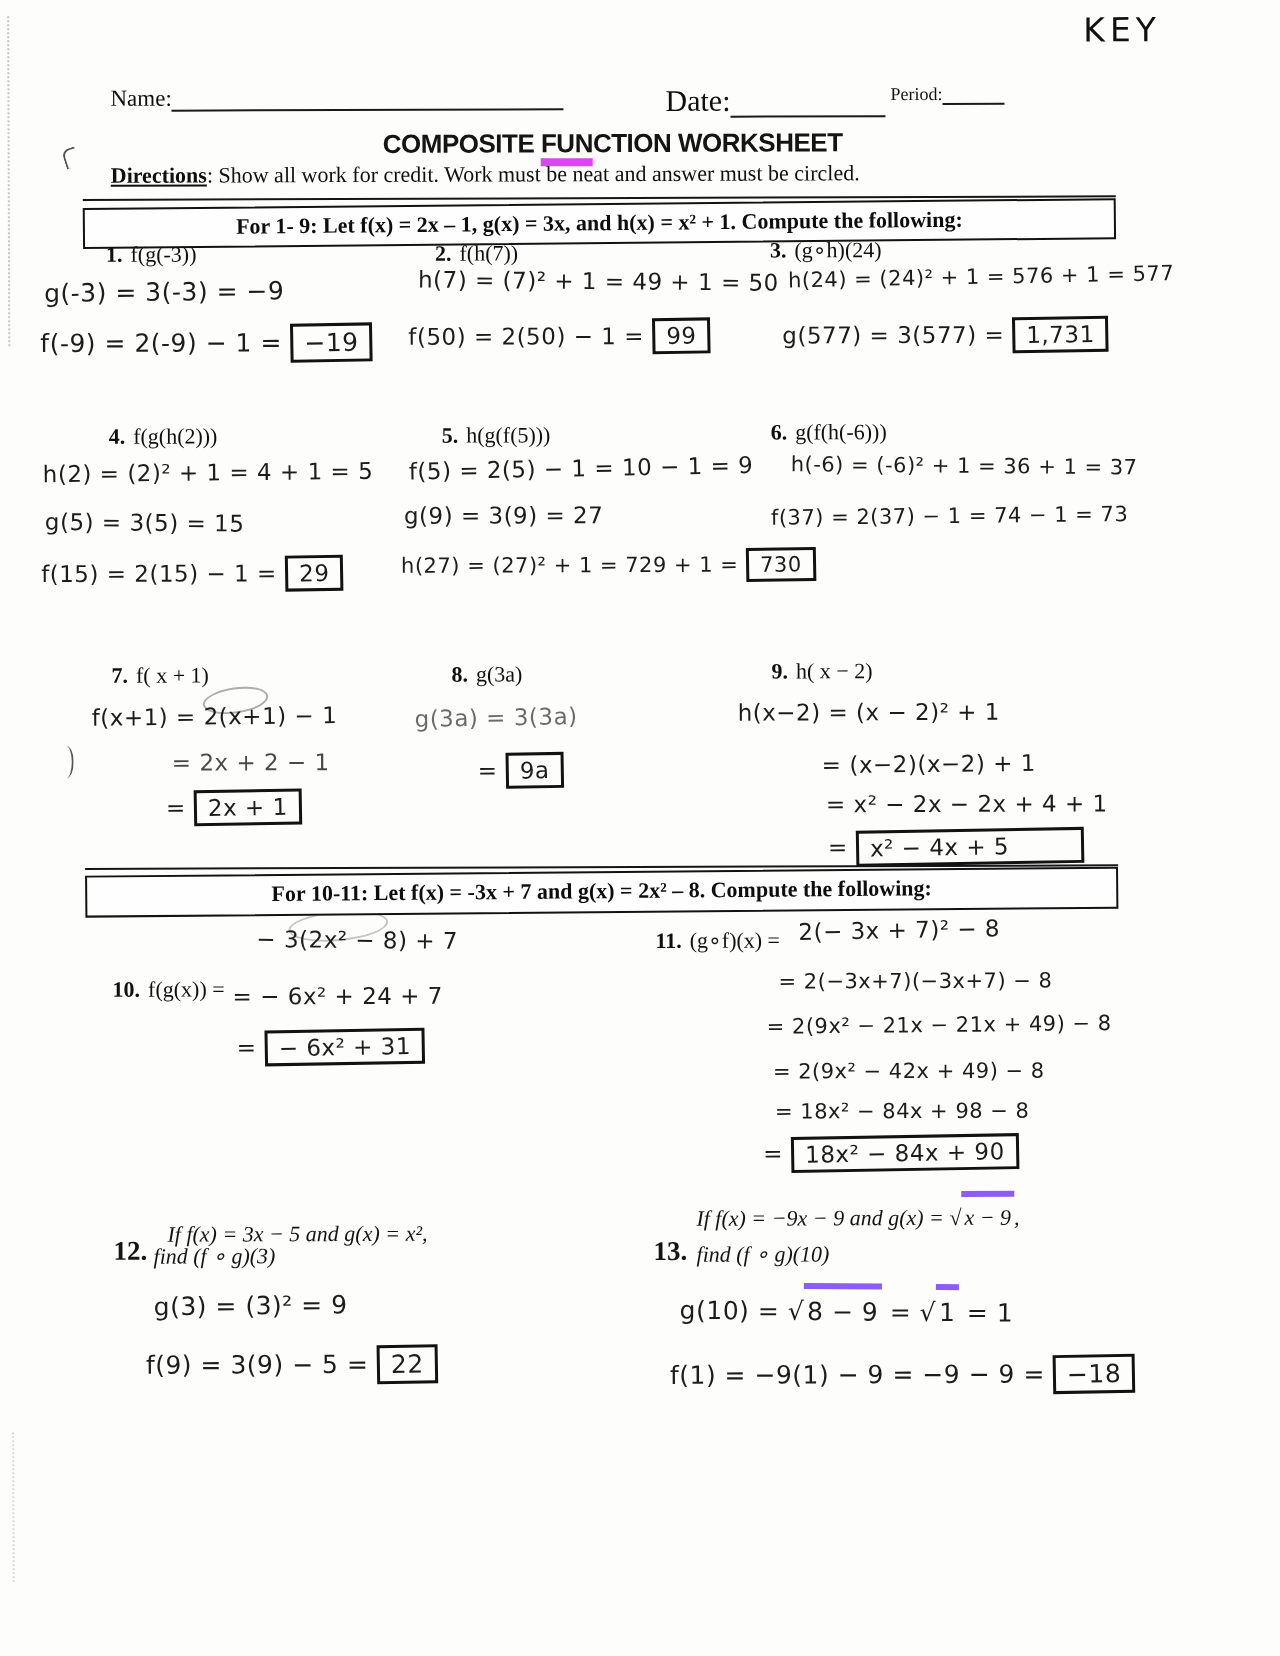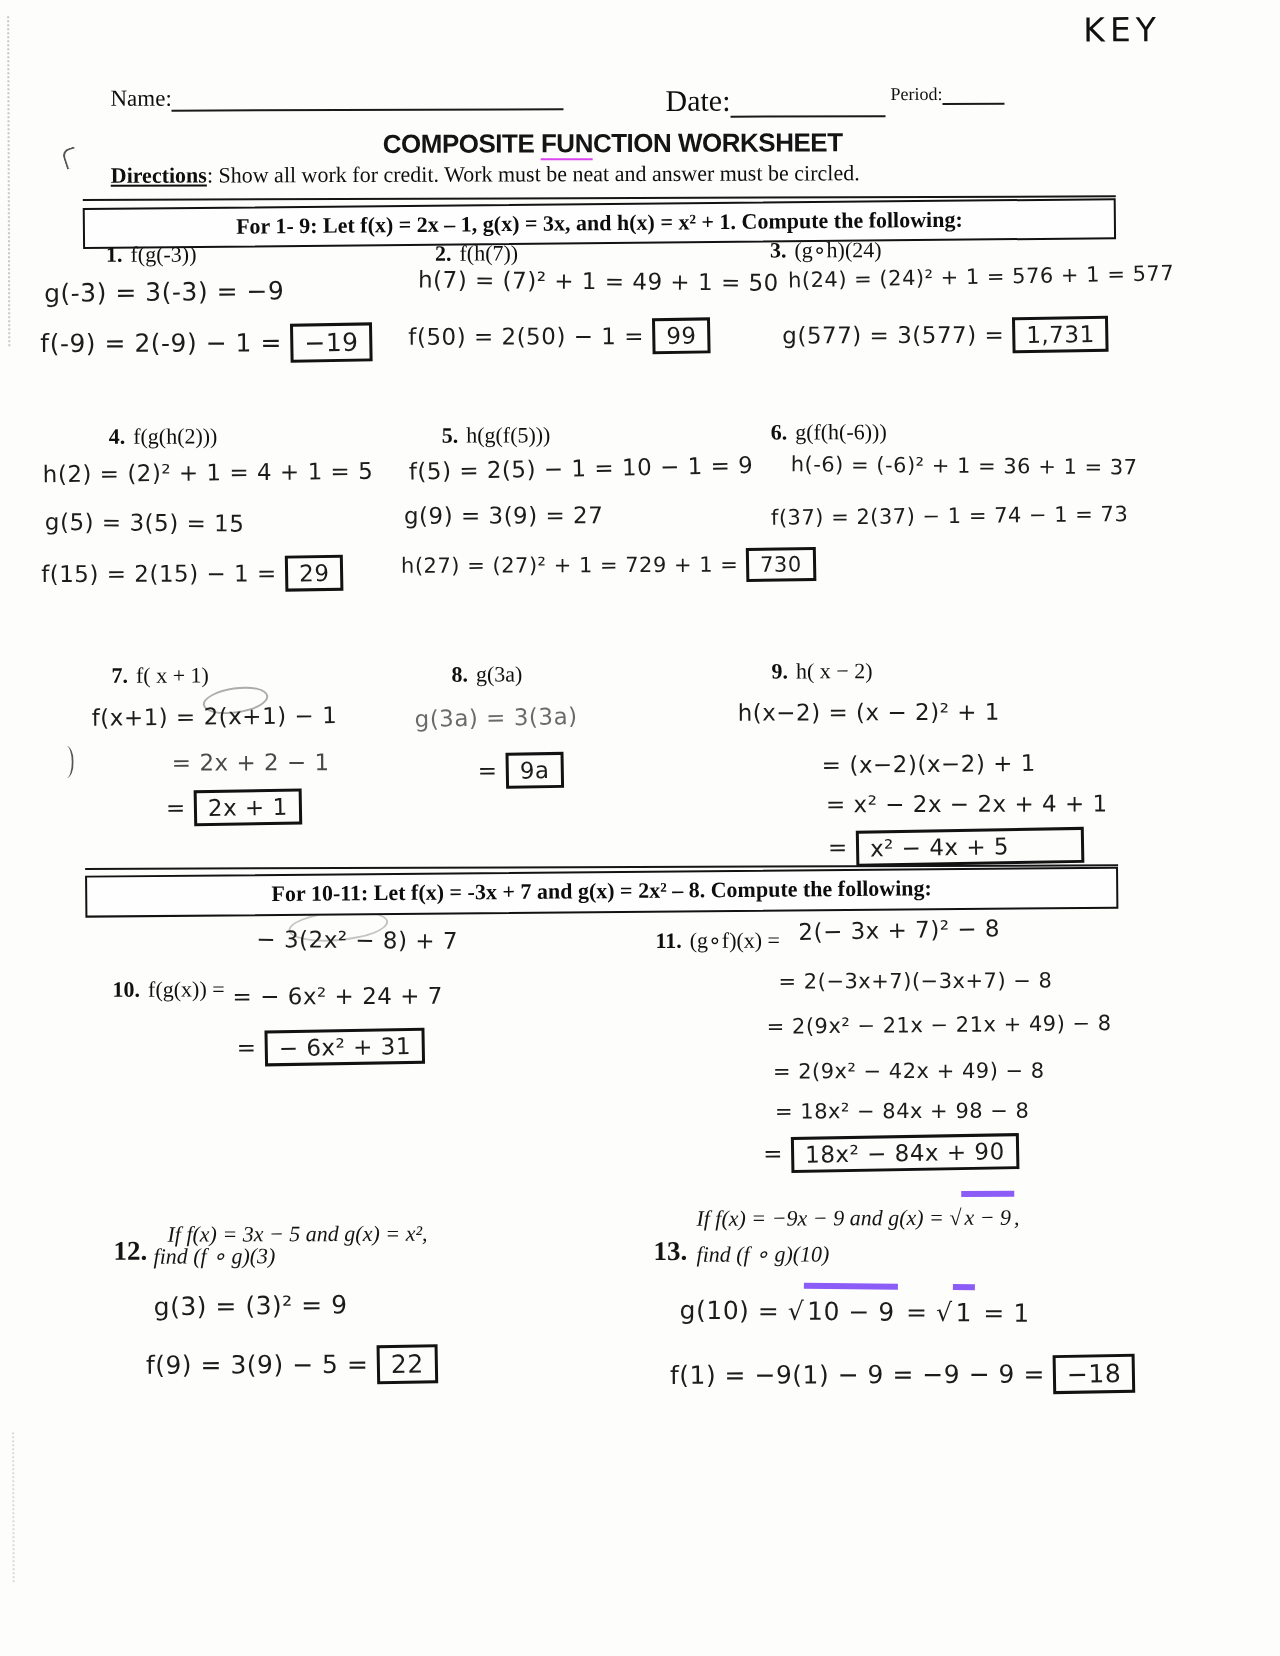--- a/index.html
+++ b/index.html
@@ -29,21 +29,21 @@
     display:inline-block; border:3px solid #121212; padding:2px 11px;
     margin-left:8px; transform:rotate(-0.8deg);
   }
   .rad { border-top:6px solid #8b5cf6; padding:8px 3px; }
 
   
   .key { font-family:"DejaVu Sans", sans-serif; font-size:33px; letter-spacing:5px; color:#111; }
   .blank { display:inline-block; border-bottom:2px solid #1a1a1a; height:22px; vertical-align:bottom; }
   .title-wrap { font-family:"Liberation Sans", sans-serif; font-weight:800; font-size:26px;
     letter-spacing:-0.5px; transform:scaleX(0.94); transform-origin:center; }
-  .title-u { border-bottom:2px solid #d946ef; }
+  .title-u { border-bottom:8px solid #d946ef; }
   .dir-label { font-weight:bold; text-decoration:underline; }
 
   
   .secline { position:absolute; height:0; border-top:2px solid #151515; }
   .secbox {
     position:absolute; border:2px solid #121212; background:#fefefe;
     font-family:"Liberation Serif", serif; font-weight:bold; font-size:22px;
     text-align:center; padding-top:5px; color:#0d0d0d;
   }
 
@@ -177,18 +177,18 @@
   <div class="abs stmt" style="left:152px; top:1242px;"><span>find  (f ∘ g)(3)</span></div>
   <div class="abs hw lg r-c" style="left:152px; top:1290px;"><span>g(3) = (3)² = 9</span></div>
   <div class="abs hw lg" style="left:144px; top:1344px;"><span>f(9) = 3(9) − 5 =</span><span class="ansbox">22</span></div>
 
   <div class="abs stmt-num" style="left:652px; top:1236px;">13.</div>
   <div class="abs stmt" style="left:695px; top:1206px;">
     <span>If  f(x) = −9x − 9  and  g(x) = √</span><span class="rad">x − 9</span><span>,</span>
   </div>
   <div class="abs stmt" style="left:695px; top:1242px;"><span>find  (f ∘ g)(10)</span></div>
   <div class="abs hw lg r-b" style="left:678px; top:1298px;">
-    <span>g(10) = √</span><span class="rad">10 − 9</span><span> = √</span><span class="rad">1</span><span> = 1</span>
+    <span>g(10) = √</span><span class="rad">8 − 9</span><span> = √</span><span class="rad">1</span><span> = 1</span>
   </div>
   <div class="abs hw lg" style="left:668px; top:1356px;"><span>f(1) = −9(1) − 9 = −9 − 9 =</span><span class="ansbox">−18</span></div>
 
 </div>
 </div>
 
 </body></html>

